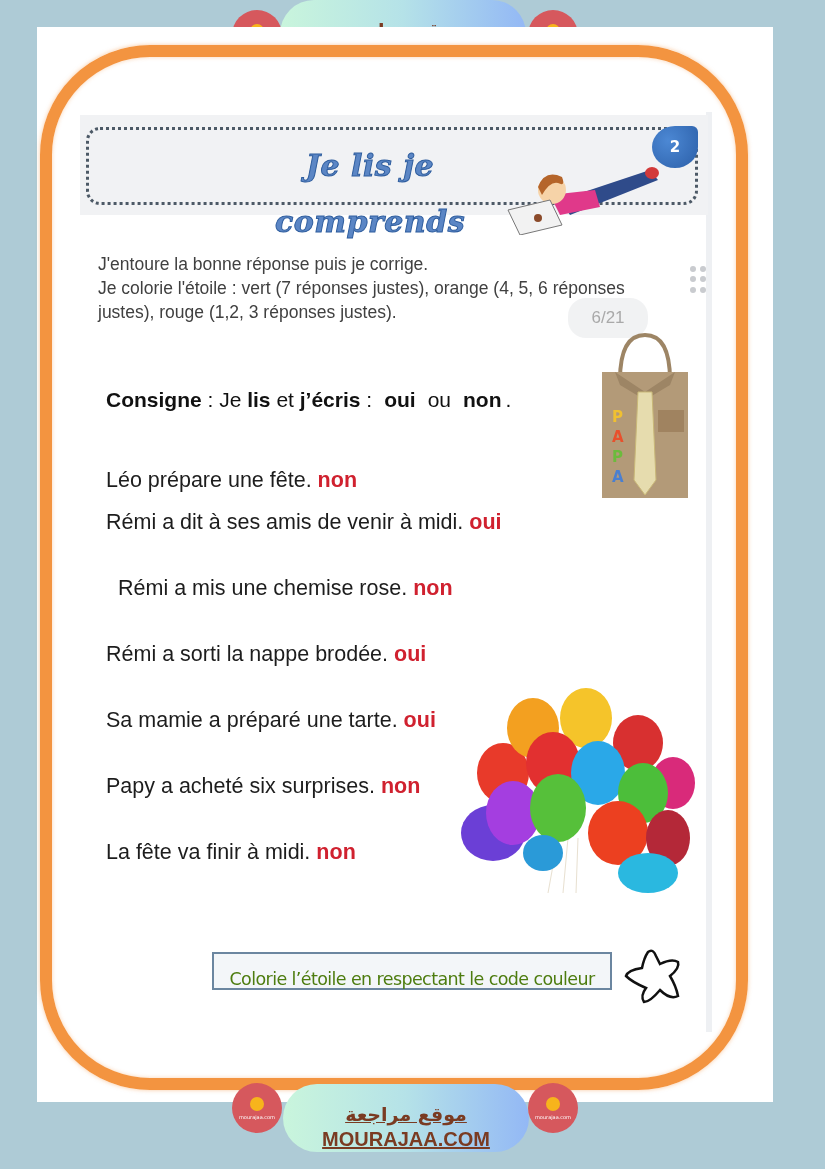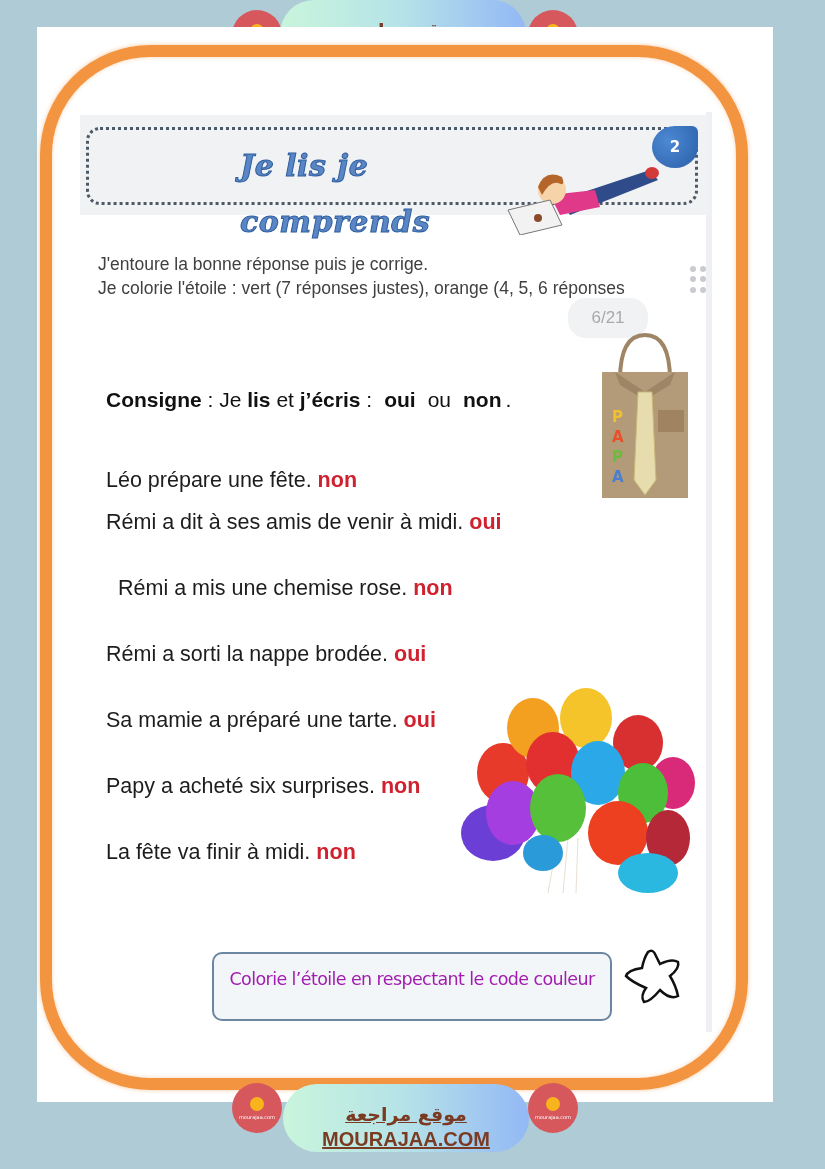--- a/index.html
+++ b/index.html
@@ -34,21 +34,21 @@
       position: absolute; left: 86px; top: 127px; width: 612px; height: 78px;
       border: 3px dotted #4c5966; border-radius: 14px;
       background: #f1f2f4;
     }
     .header-title {
       position: absolute; left: 240px; top: 138px; width: 260px; height: 60px;
       font-family: "DejaVu Serif", serif; font-style: italic; font-weight: bold;
       font-size: 30px; color: #5b86c5;
       -webkit-text-stroke: 1px #2e5d9e;
       letter-spacing: 0.5px;
-      line-height: 56px;
+      text-align: center; line-height: 56px;
     }
     .badge-num {
       position: absolute; left: 652px; top: 126px; width: 46px; height: 42px;
       background: radial-gradient(circle at 35% 35%, #4c88d4, #2b5fa8);
       border-radius: 50% 50% 50% 50% / 50% 50% 50% 50%;
       border-top-right-radius: 6px;
       color: #fff; font-weight: bold; font-size: 15px;
       display: flex; align-items: center; justify-content: center;
     }
     .girl {
@@ -92,23 +92,23 @@
     .answer { color: #d0212f; font-weight: bold; margin-left: 6px; }
 
     
     .bag { position: absolute; left: 590px; top: 330px; width: 110px; height: 172px; }
 
     
     .balloons { position: absolute; left: 458px; top: 688px; width: 240px; height: 210px; }
 
     
     .footer-box {
-      position: absolute; left: 212px; top: 952px; width: 400px; height: 69px;
-      border: 2px solid #6b86a0; border-radius: 10px; background: #f3f6f9;
-      font-family: "DejaVu Sans", sans-serif; font-size: 17.5px; color: #a21caf;
+      position: absolute; left: 212px; top: 952px; width: 400px; height: 38px;
+      border: 2px solid #6b86a0; border-radius: 0; background: #f3f6f9;
+      font-family: "DejaVu Sans", sans-serif; font-size: 17.5px; color: #4d7c0f;
       text-align: center; line-height: 50px; letter-spacing: -0.6px;
     }
     .star { position: absolute; left: 620px; top: 946px; width: 66px; height: 60px; }
 
     
     .wm-pill {
       position: absolute; width: 246px; height: 68px; border-radius: 34px;
       background: linear-gradient(90deg, #c9f5dc 0%, #b5e2e8 50%, #93b8f5 100%);
       text-align: center; color: #7a3b22; font-weight: bold;
     }
@@ -151,20 +151,21 @@
   <path d="M50 40 L95 35 L100 52 L60 60 Z" fill="#e0398a"></path>
   <circle cx="52" cy="35" r="14" fill="#f6d3a8"></circle>
   <path d="M38 32 Q45 14 62 22 Q66 32 58 28 Q50 26 42 40 Z" fill="#b5652a"></path>
   <path d="M8 55 L50 45 L62 70 L20 80 Z" fill="#f2f2f2" stroke="#777" stroke-width="1"></path>
   <circle cx="38" cy="63" r="4" fill="#8b4a2a"></circle>
 </svg>
 
 <div class="instructions">
   <div>J'entoure la bonne réponse puis je corrige.</div>
   <div>Je colorie l'étoile : vert (7 réponses justes), orange (4, 5, 6 réponses</div>
+  <div>justes), rouge (1,2, 3 réponses justes).</div>
 </div>
 <div class="page-counter">6/21</div>
 <div class="drag-handle">
   <span></span>
     <span></span>
     <span></span>
     <span></span>
     <span></span>
     <span></span>
 </div>

